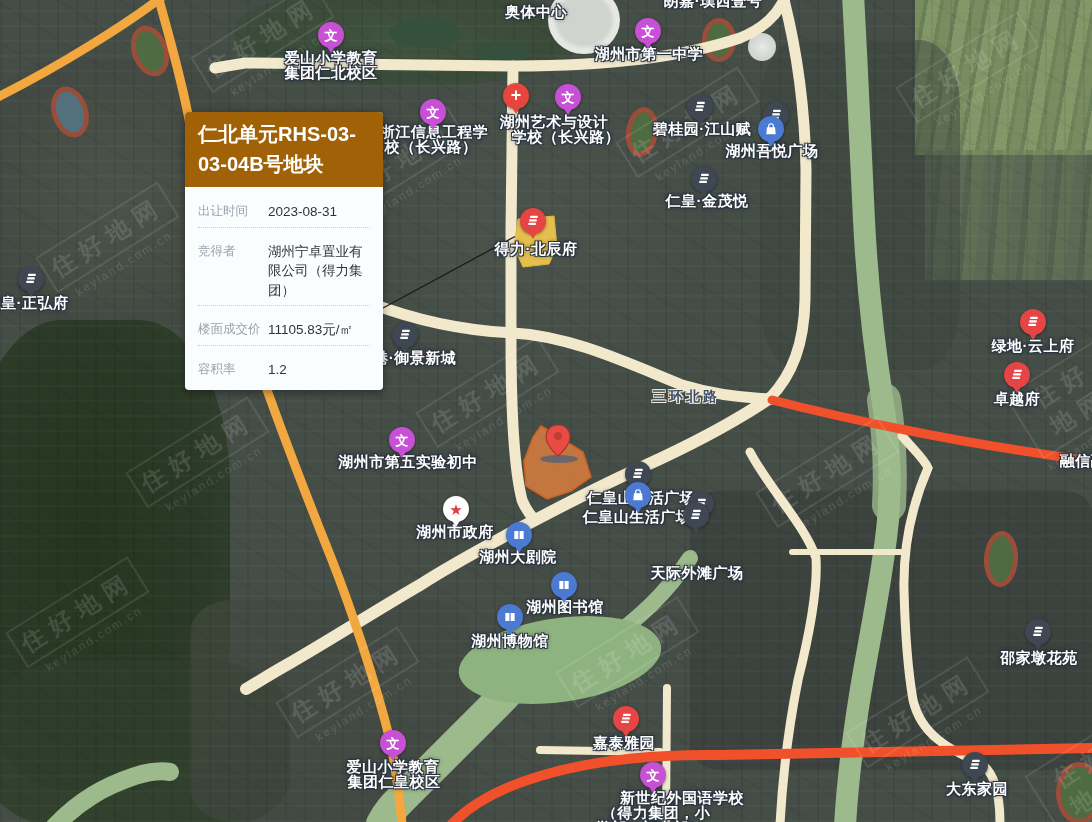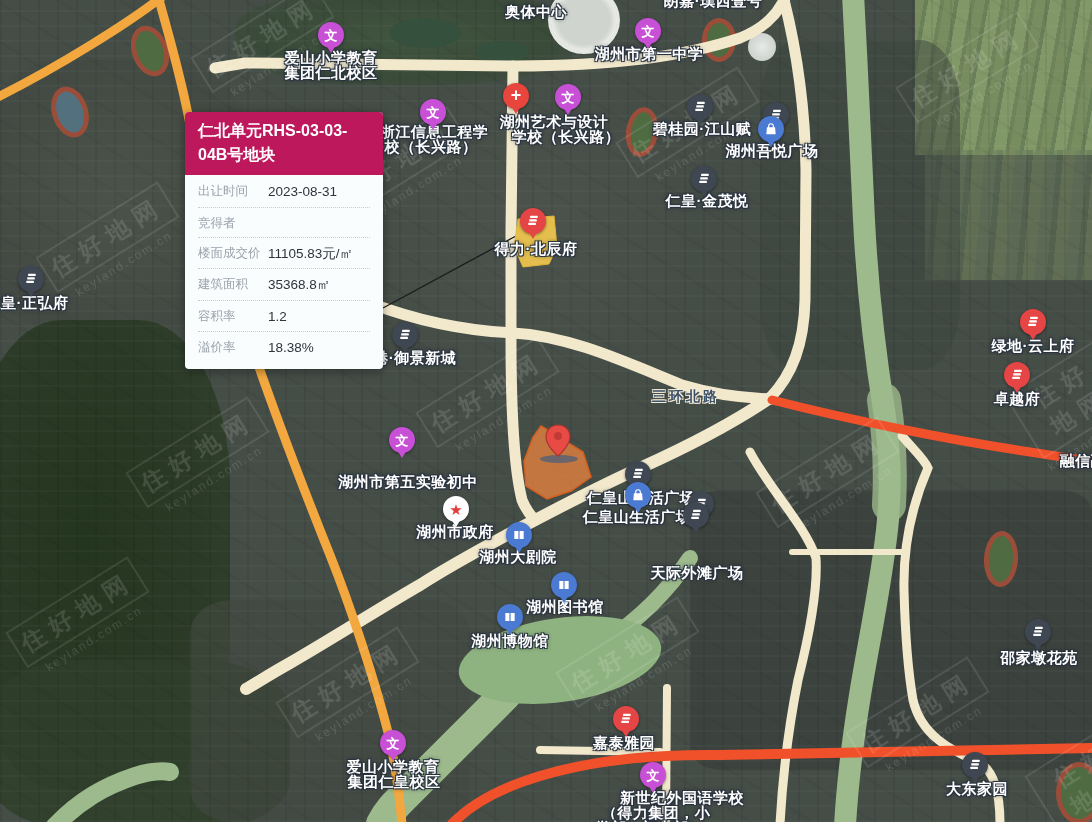--- a/index.html
+++ b/index.html
@@ -66,23 +66,23 @@
     text-shadow:-1px -1px 0 #f3ecd8,1px -1px 0 #f3ecd8,-1px 1px 0 #f3ecd8,1px 1px 0 #f3ecd8;}
 
   
   #sel-shadow{position:absolute;left:540px;top:455px;width:38px;height:8px;border-radius:50%;
     background:rgba(95,100,112,.9);z-index:6;}
   #sel-pin{position:absolute;left:543px;top:423px;z-index:7;}
 
   
   #info-card{position:absolute;left:185px;top:112px;width:198px;z-index:10;border-radius:4px;
     box-shadow:0 2px 10px rgba(0,0,0,.4);overflow:hidden;background:#fafdfe;}
-  #card-header{background:#be185d;color:#fff;font-size:16px;font-weight:bold;line-height:1.5;padding:7px 13px 8px;}
+  #card-header{background:#a16207;color:#fff;font-size:20px;font-weight:bold;line-height:1.5;padding:7px 13px 8px;}
   #card-body{padding:1px 13px 6px;}
-  .card-row{display:flex;align-items:flex-start;padding:6px 0 5px;border-bottom:1px dotted #c9ced6;}
+  .card-row{display:flex;align-items:flex-start;padding:14px 0 5px;border-bottom:1px dotted #c9ced6;}
   .card-row:last-child{border-bottom:none;}
   .card-row .lbl{flex:0 0 70px;color:#9aa2ab;font-size:12.5px;padding-top:1px;}
   .card-row .val{color:#2f343b;font-size:13.5px;line-height:1.45;}
 </style>
 </head>
 <body>
 
 <div id="stage">
 
   <div class="patch p-park"></div>
@@ -157,37 +157,30 @@
 
   <div id="info-card">
     <div id="card-header">仁北单元RHS-03-03-04B号地块</div>
     <div id="card-body">
         <div class="card-row">
           <div class="lbl">出让时间</div>
           <div class="val">2023-08-31</div>
         </div>
         <div class="card-row">
           <div class="lbl">竞得者</div>
+          <div class="val">湖州宁卓置业有限公司（得力集团）</div>
         </div>
         <div class="card-row">
           <div class="lbl">楼面成交价</div>
           <div class="val">11105.83元/㎡</div>
         </div>
         <div class="card-row">
-          <div class="lbl">建筑面积</div>
-          <div class="val">35368.8㎡</div>
-        </div>
-        <div class="card-row">
           <div class="lbl">容积率</div>
           <div class="val">1.2</div>
         </div>
-        <div class="card-row">
-          <div class="lbl">溢价率</div>
-          <div class="val">18.38%</div>
-        </div>
       </div>
   </div>
 
 <div class="map-label" style="left: 536px; top: 3px;">奥体中心</div>
     <div class="map-label" style="left: 713px; top: -8px;">朗嘉·璞西壹号</div>
     <div class="pin pin-school" style="left: 331px; top: 35px;">
       <span class="glyph">文</span>
     </div>
     <div class="map-label" style="left: 331px; top: 49px;">爱山小学教育</div>
     <div class="map-label" style="left: 331px; top: 64px;">集团仁北校区</div>
@@ -290,21 +283,21 @@
           <rect x="5.5" y="9" width="13" height="4" rx="1"></rect>
           <rect x="4" y="15" width="13" height="4" rx="1"></rect>
         </g>
       </svg>
     </div>
     <div class="map-label" style="left: 1017px; top: 390px;">卓越府</div>
     <div class="map-label" style="left: 1083px; top: 452px;">融信融</div>
     <div class="pin pin-school" style="left: 402px; top: 440px;">
       <span class="glyph">文</span>
     </div>
-    <div class="map-label" style="left: 408px; top: 453px; margin-top: 20px;">湖州市第五实验初中</div>
+    <div class="map-label" style="left: 408px; top: 453px;">湖州市第五实验初中</div>
     <div class="pin pin-government" style="left: 456px; top: 509px;">
       <span class="glyph">★</span>
     </div>
     <div class="map-label" style="left: 455px; top: 523px;">湖州市政府</div>
     <div class="pin pin-culture" style="left: 519px; top: 535px;">
       <svg viewBox="0 0 24 24" width="14" height="14">
         <path fill="#fff" d="M4 5h7v14H4zM13 5h7v14h-7z"></path>
       </svg>
     </div>
     <div class="map-label" style="left: 518px; top: 548px;">湖州大剧院</div>

